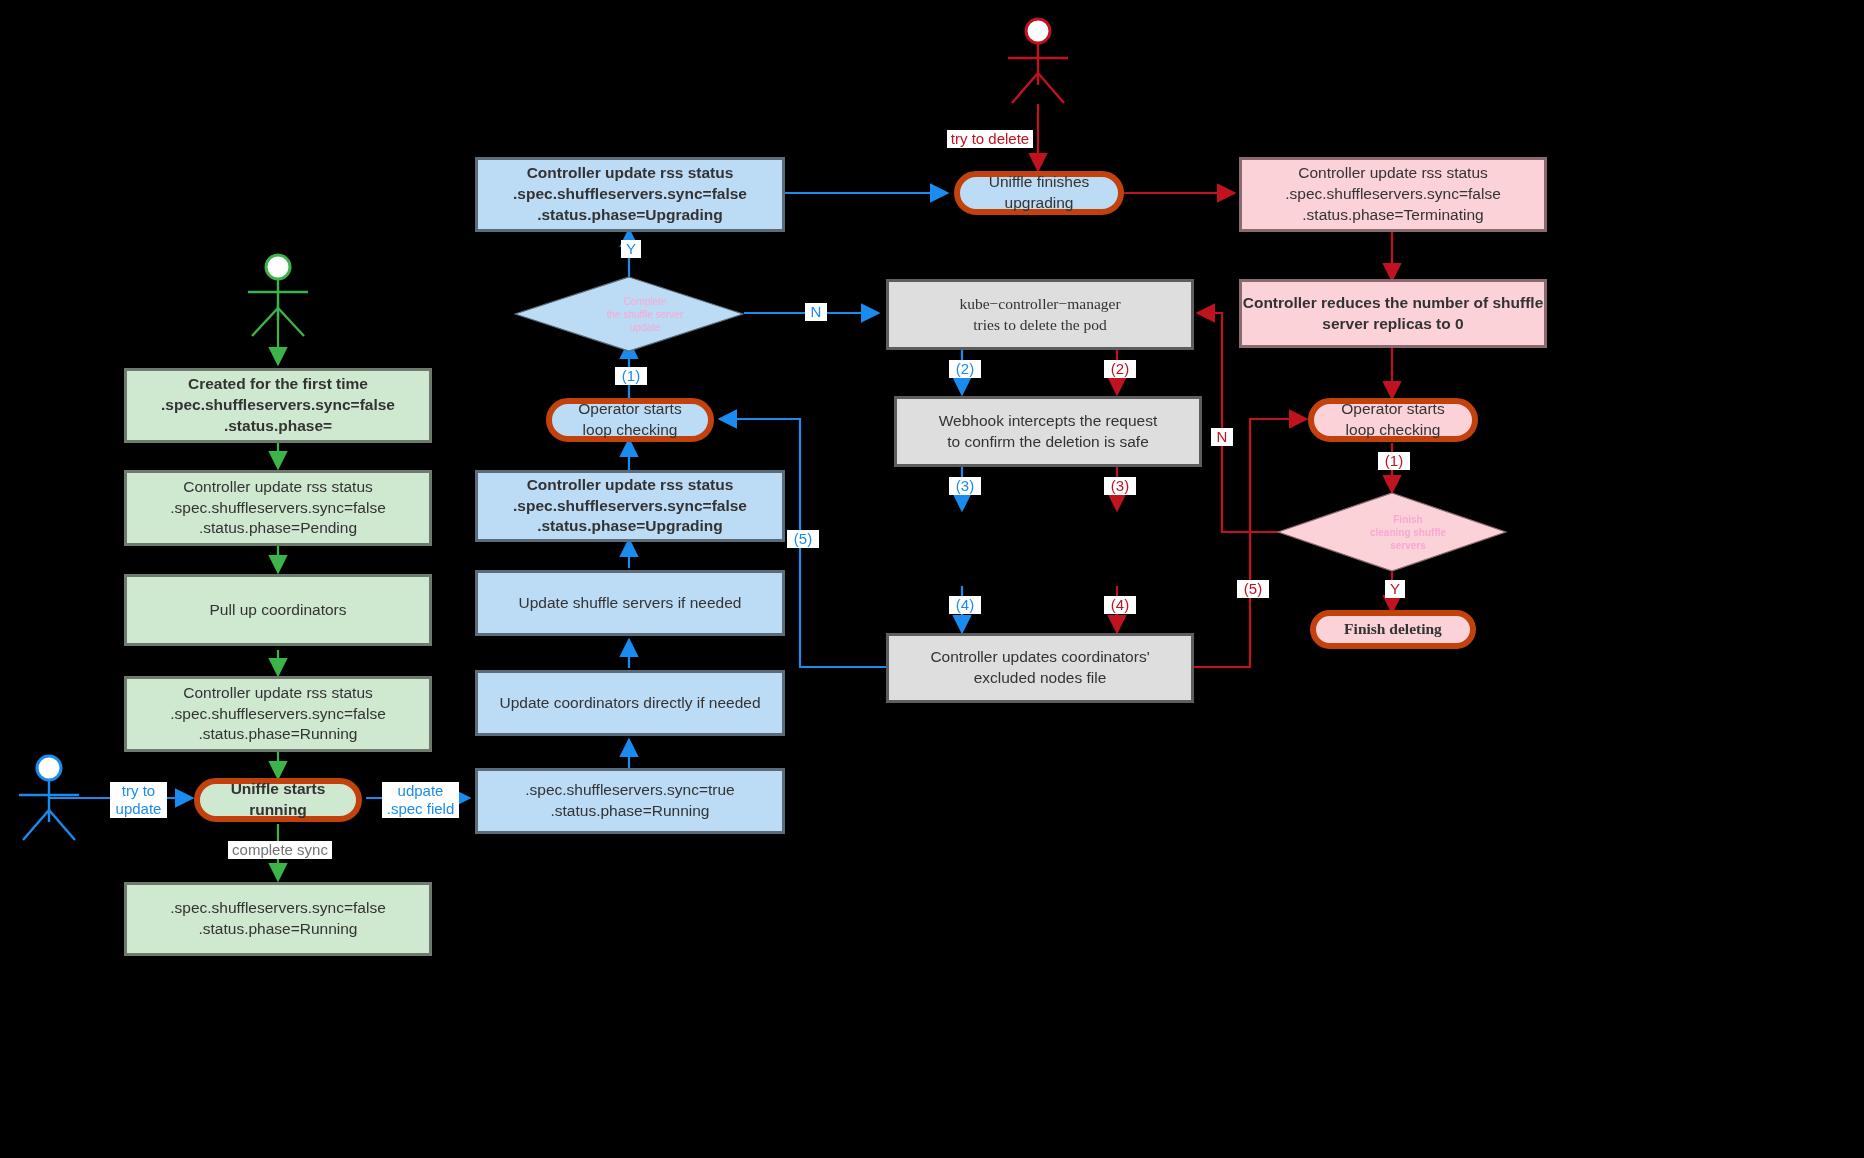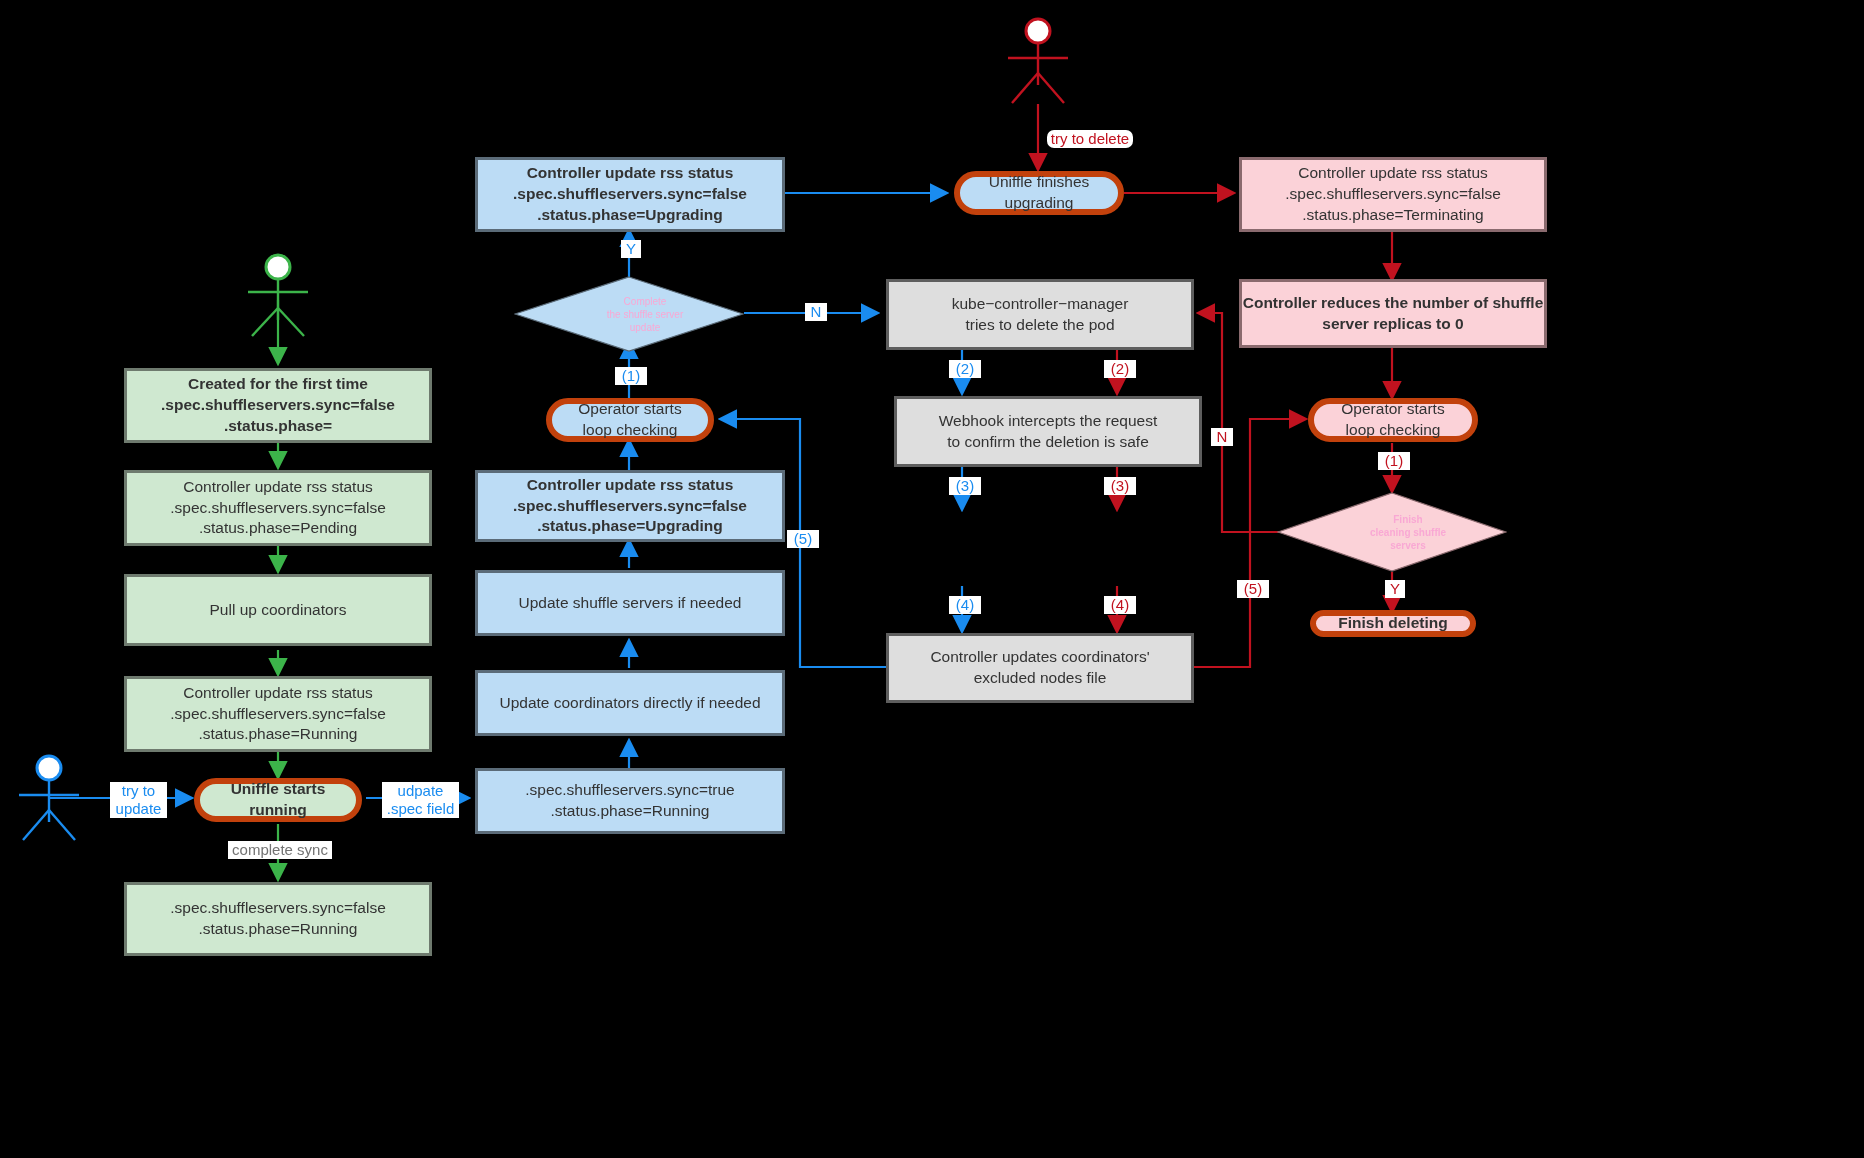--- a/index.html
+++ b/index.html
@@ -164,21 +164,21 @@
   <div class="node rect blue" style="left:475px;top:570px;width:310px;height:66px;">Update shuffle servers if needed</div>
   <div class="node rect blue" style="left:475px;top:670px;width:310px;height:66px;">Update coordinators directly if needed</div>
   <div class="node rect blue" style="left:475px;top:768px;width:310px;height:66px;">.spec.shuffleservers.sync=true
 .status.phase=Running</div>
 
   <div class="lbl b" style="left:621px;top:240px;width:16px;">Y</div>
   <div class="lbl b" style="left:805px;top:303px;width:18px;">N</div>
   <div class="lbl b" style="left:615px;top:367px;width:28px;">(1)</div>
   <div class="lbl b" style="left:787px;top:530px;width:28px;">(5)</div>
 
-  <div class="node rect gray" style="left:886px;top:279px;width:308px;height:71px;">kube−controller−manager
+  <div class="node rect gray" style="left:886px;top:279px;width:308px;height:71px;font-family:Liberation Serif, serif;">kube−controller−manager
 tries to delete the pod</div>
   <div class="node rect gray" style="left:886px;top:396px;width:308px;height:71px;margin-left:8px;">Webhook intercepts the request
 to confirm the deletion is safe</div>
   <div class="node rect gray" style="left:886px;top:633px;width:308px;height:70px;">Controller updates coordinators'
 excluded nodes file</div>
 
   <div class="lbl b" style="left:949px;top:360px;width:28px;">(2)</div>
   <div class="lbl r" style="left:1104px;top:360px;width:28px;">(2)</div>
   <div class="lbl b" style="left:949px;top:477px;width:28px;">(3)</div>
   <div class="lbl r" style="left:1104px;top:477px;width:28px;">(3)</div>
@@ -197,21 +197,21 @@
 
   <div class="diamond" style="left:1277px;top:492px;width:230px;height:80px;">
     <svg width="230" height="80" viewBox="0 0 230 80">
       <polygon points="115,1 229,40 115,79 1,40" fill="#fbd2d8" stroke="#8a6a6e" stroke-width="1.2"></polygon>
     </svg>
     <div class="dtext bold">Finish
 cleaning shuffle
 servers</div>
   </div>
 
-  <div class="node pill pink bold" style="left:1310px;top:610px;width:166px;height:27px;">Finish deleting</div>
-
-  <div class="lbl r" style="left:1047px;top:130px;width:82px;border-radius:7px;">try to delete</div>
+  <div class="node pill pink bold" style="left:1310px;top:610px;width:166px;height:39px;font-family:Liberation Serif, serif;">Finish deleting</div>
+
+  <div class="lbl r" style="left:947px;top:130px;width:82px;">try to delete</div>
   <div class="lbl r" style="left:1211px;top:428px;width:18px;">N</div>
   <div class="lbl r" style="left:1378px;top:452px;width:28px;">(1)</div>
   <div class="lbl r" style="left:1385px;top:580px;width:16px;">Y</div>
   <div class="lbl r" style="left:1237px;top:580px;width:28px;">(5)</div>
 
 </div>
 
 </body></html>

